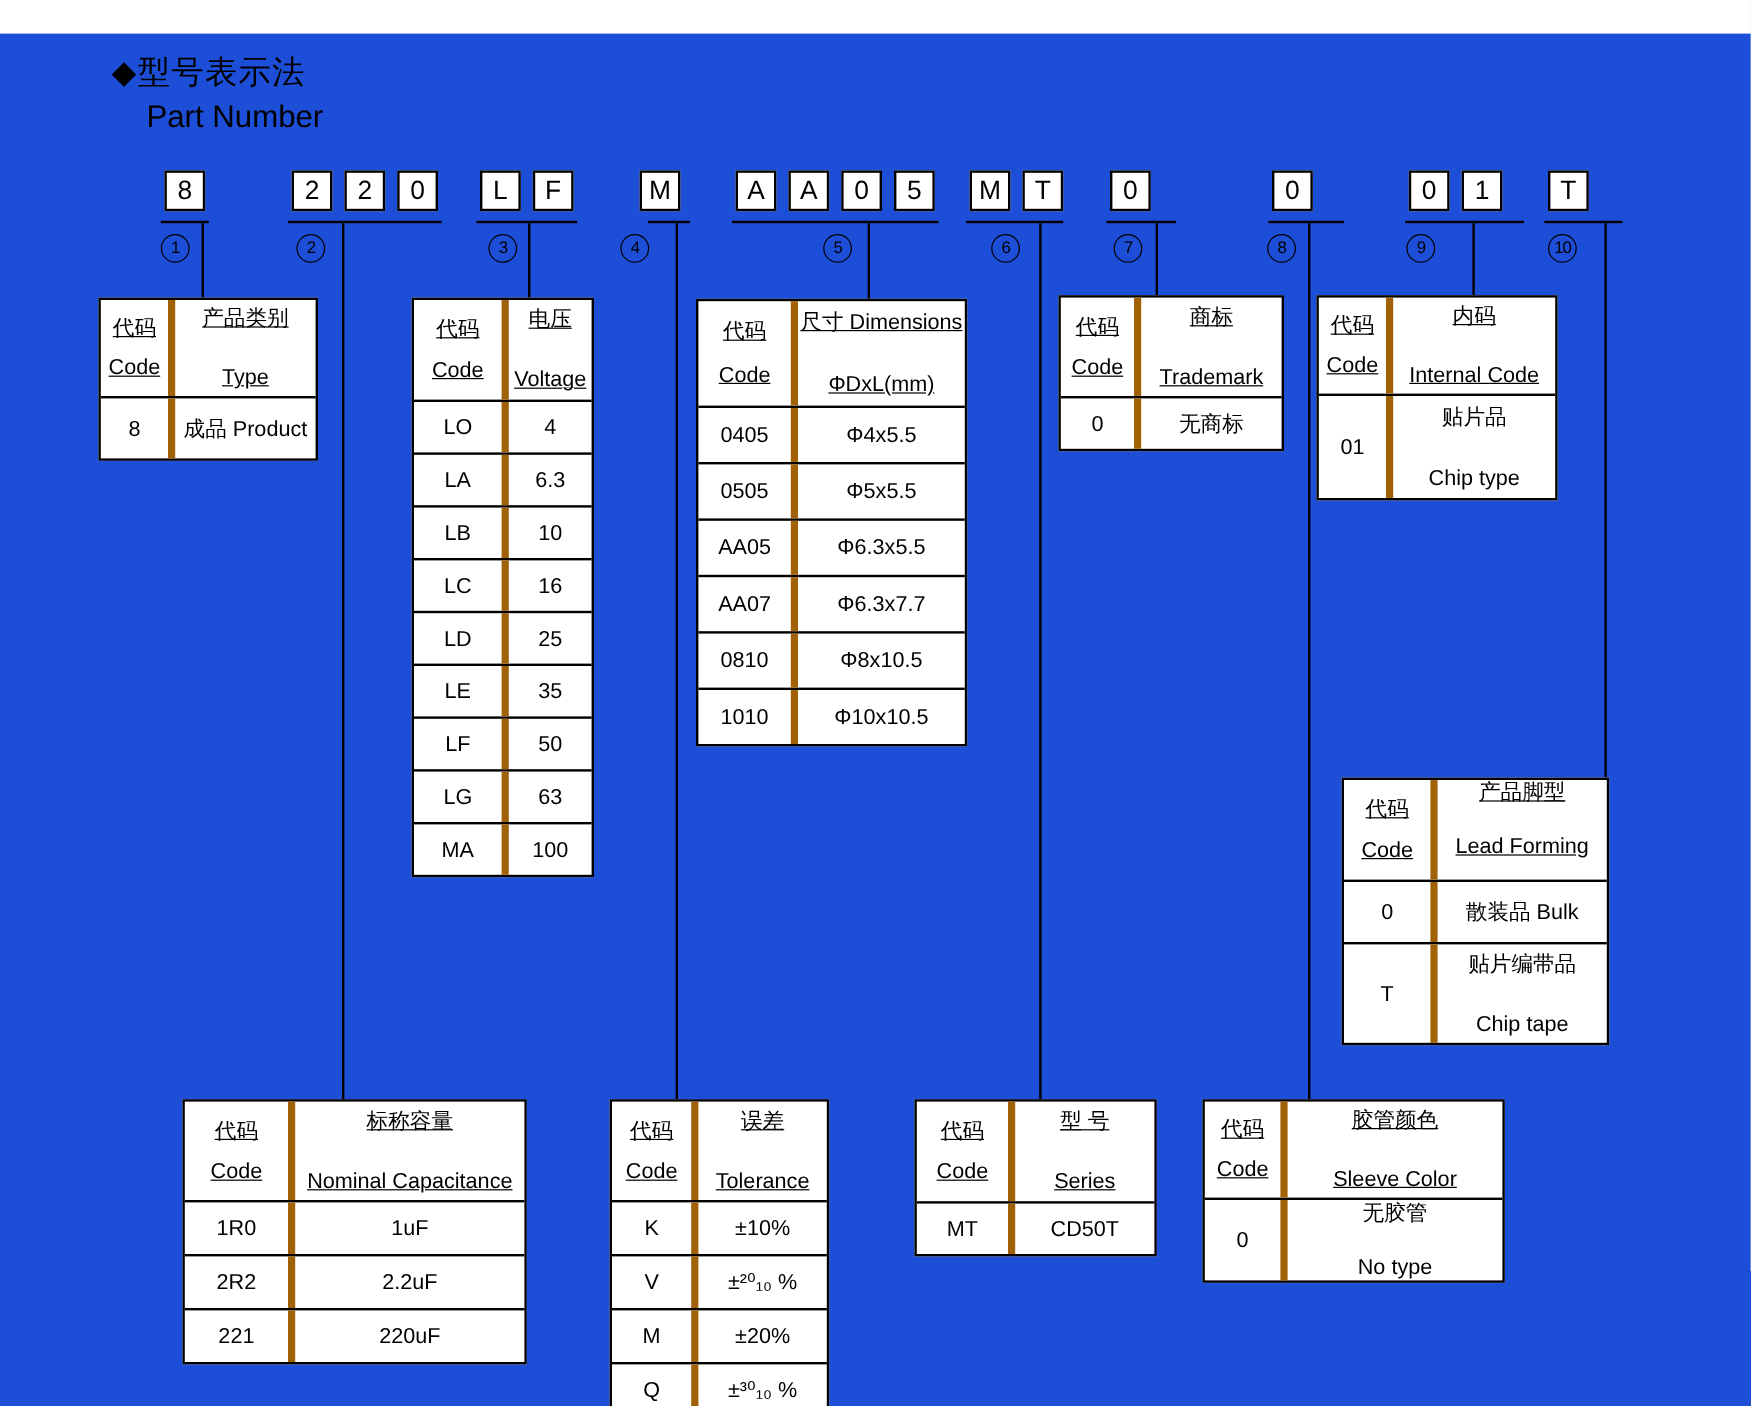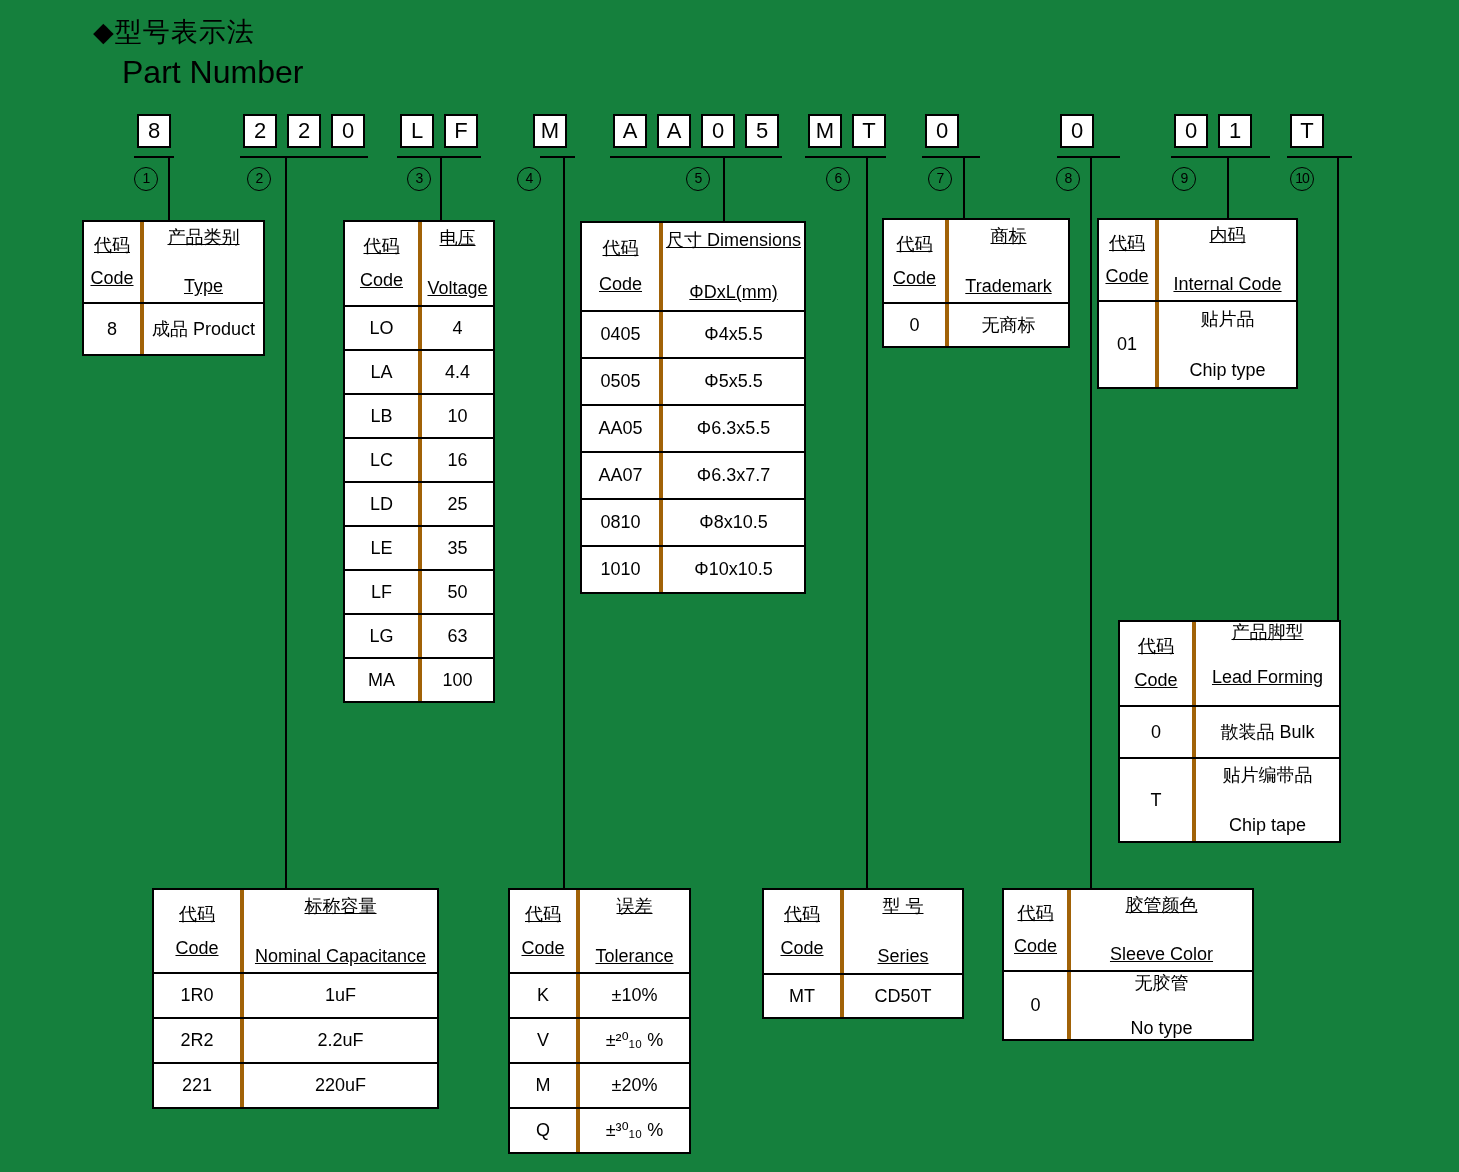--- a/index.html
+++ b/index.html
@@ -1,43 +1,43 @@
 <!DOCTYPE html>
 <html><head>
 <meta charset="utf-8">
 <style>
   html,body{margin:0;padding:0;background:#ffffff;}
   body{width:1459px;height:1172px;overflow:hidden;position:relative;
        font-family:"Liberation Sans","DejaVu Sans",sans-serif;color:#000;}
-  #page{position:absolute;inset:0;background:#15803d;}
+  #page{position:absolute;inset:0;background:#1d4ed8;margin-top:28px;}
 
   
   .title-zh{position:absolute;left:93px;top:14px;font-size:27px;letter-spacing:1px;}
-  .title-en{position:absolute;left:122px;top:54px;font-size:32px;}
+  .title-en{position:absolute;left:122px;top:54px;font-size:26px;}
 
   
   .pgroup{position:absolute;top:114px;display:flex;gap:10px;}
   .pbox{width:34px;height:34px;box-sizing:border-box;border:2.5px solid #000;
         display:flex;align-items:center;justify-content:center;
         font-size:22px;background:#fff;}
   .underline{position:absolute;top:156px;height:2px;background:#000;}
   .circ{position:absolute;top:167px;width:24px;height:24px;box-sizing:border-box;
         border:1.6px solid #000;border-radius:50%;text-align:center;
         line-height:21px;font-size:14px;letter-spacing:-1px;}
   .vline{position:absolute;width:2px;background:#000;top:158px;}
 
   
   .tbl{position:absolute;box-sizing:border-box;border:2.5px solid #000;background:#fff;}
   .trow{display:grid;grid-template-columns:var(--c1) 1fr;}
   .trow + .trow{border-top:2px solid #000;}
   .hrow{height:var(--hh);text-decoration:underline;}
   .drow{height:var(--dh);}
   .cell{display:flex;flex-direction:column;justify-content:space-evenly;
         align-items:center;text-align:center;font-size:18px;overflow:hidden;}
-  .cell + .cell{border-left:4px solid #a16207;gap:24px;}
+  .cell + .cell{border-left:6px solid #a16207;gap:24px;}
   .ln{line-height:1.15;white-space:nowrap;}
 
   
   .t-lead .trow:nth-child(2){height:50px;}
   .t-lead .trow:nth-child(3){height:82px;}
 </style>
 </head>
 <body>
 
 <div id="page">
@@ -154,21 +154,21 @@
         </div>
         <div class="cell dcell">
           <div class="ln">4</div>
         </div>
       </div>
       <div class="trow drow">
         <div class="cell dcell">
           <div class="ln">LA</div>
         </div>
         <div class="cell dcell">
-          <div class="ln">4.4</div>
+          <div class="ln">6.3</div>
         </div>
       </div>
       <div class="trow drow">
         <div class="cell dcell">
           <div class="ln">LB</div>
         </div>
         <div class="cell dcell">
           <div class="ln">10</div>
         </div>
       </div>

